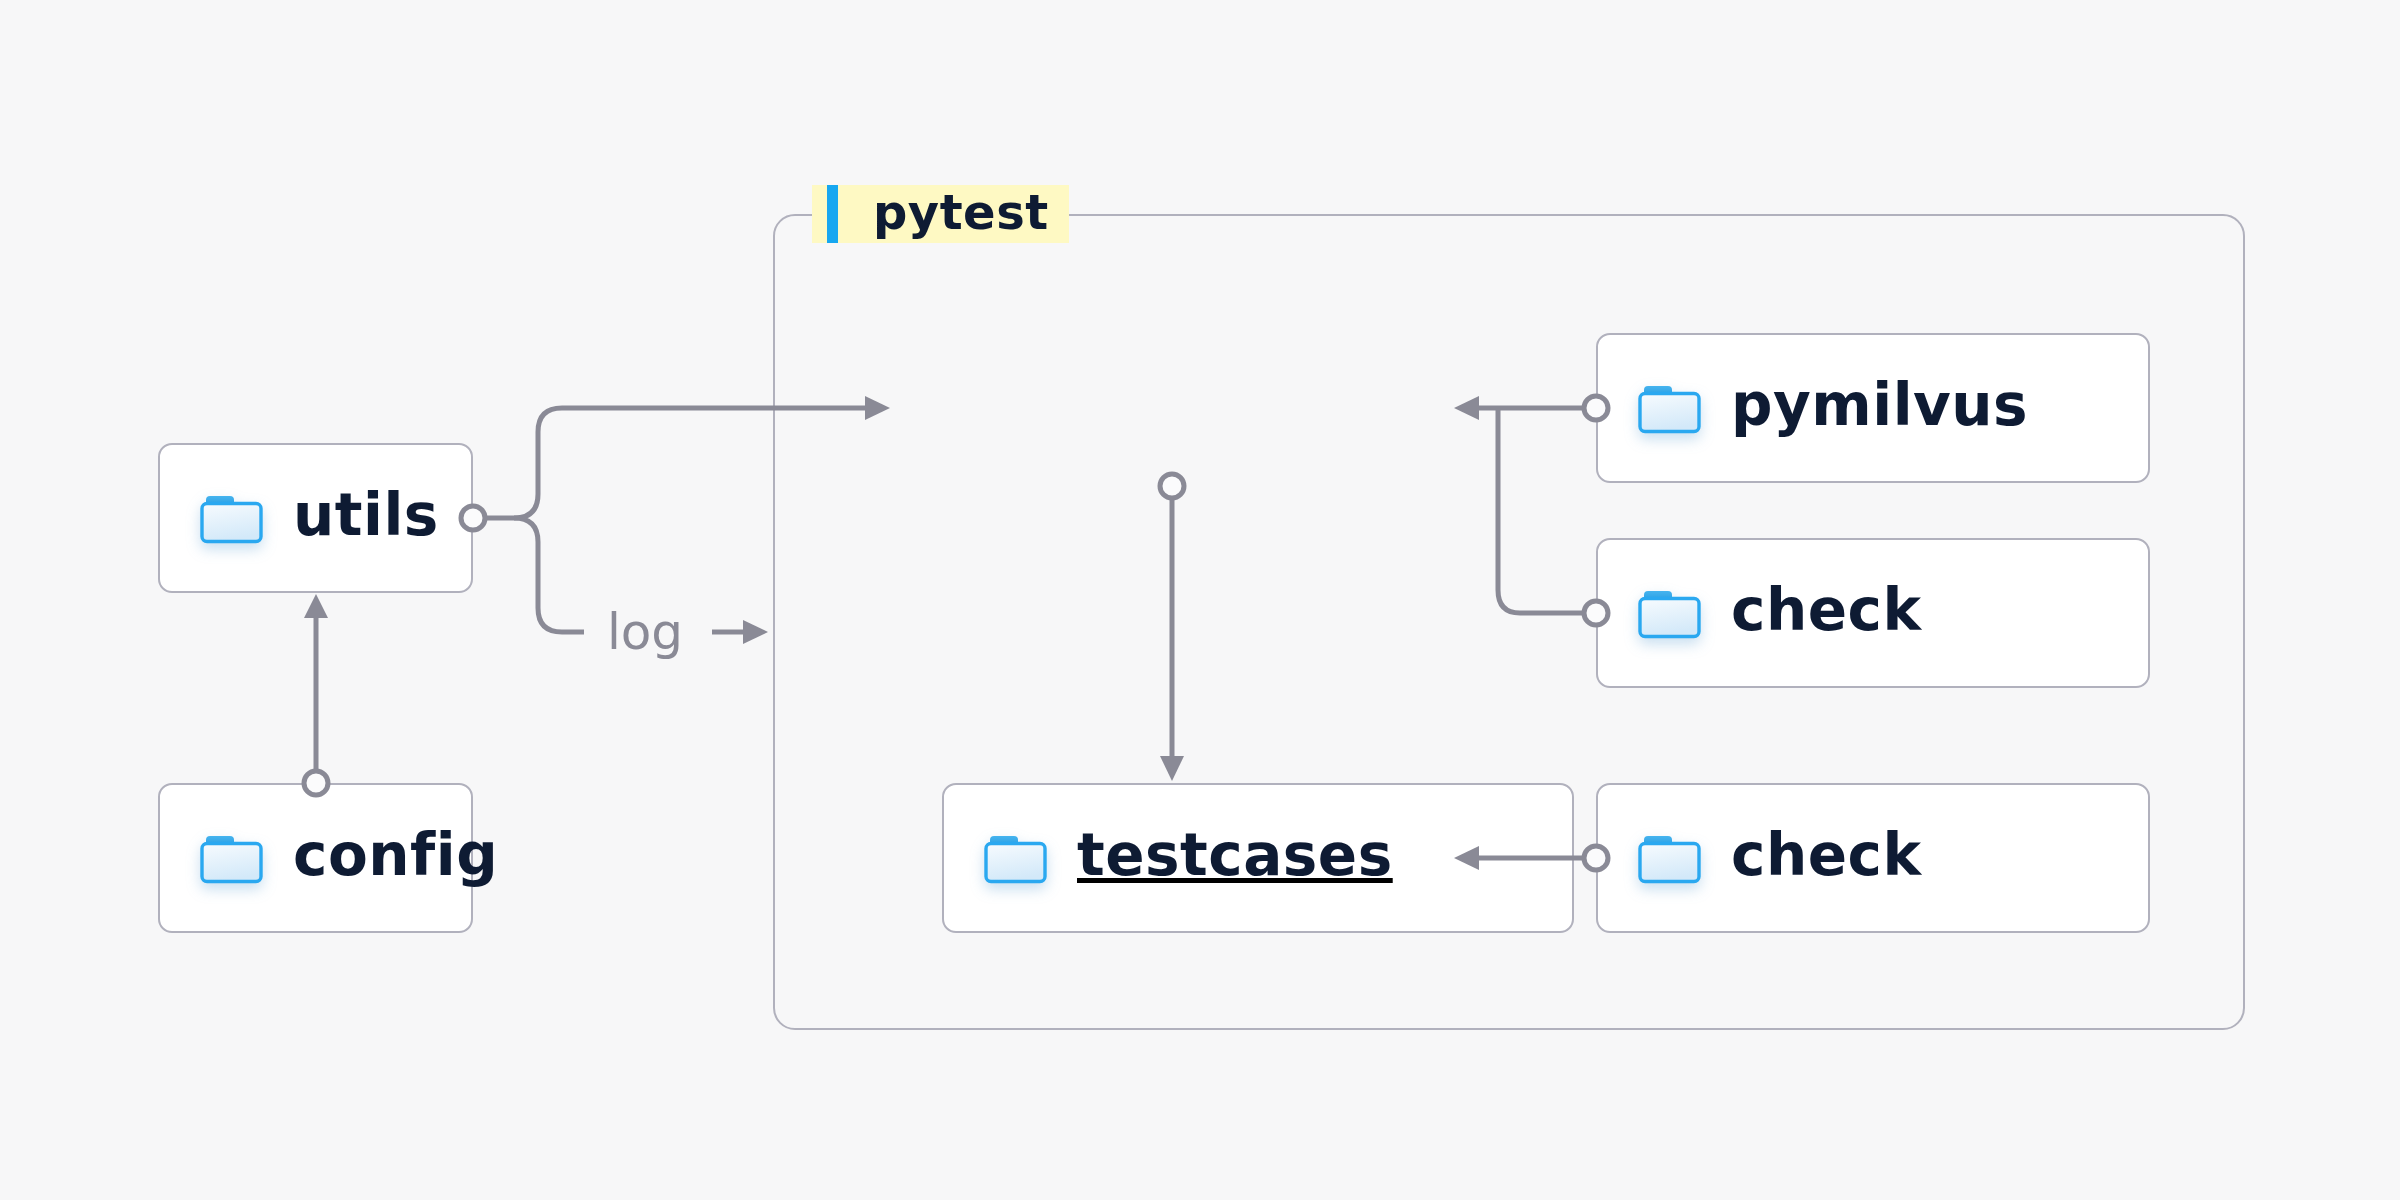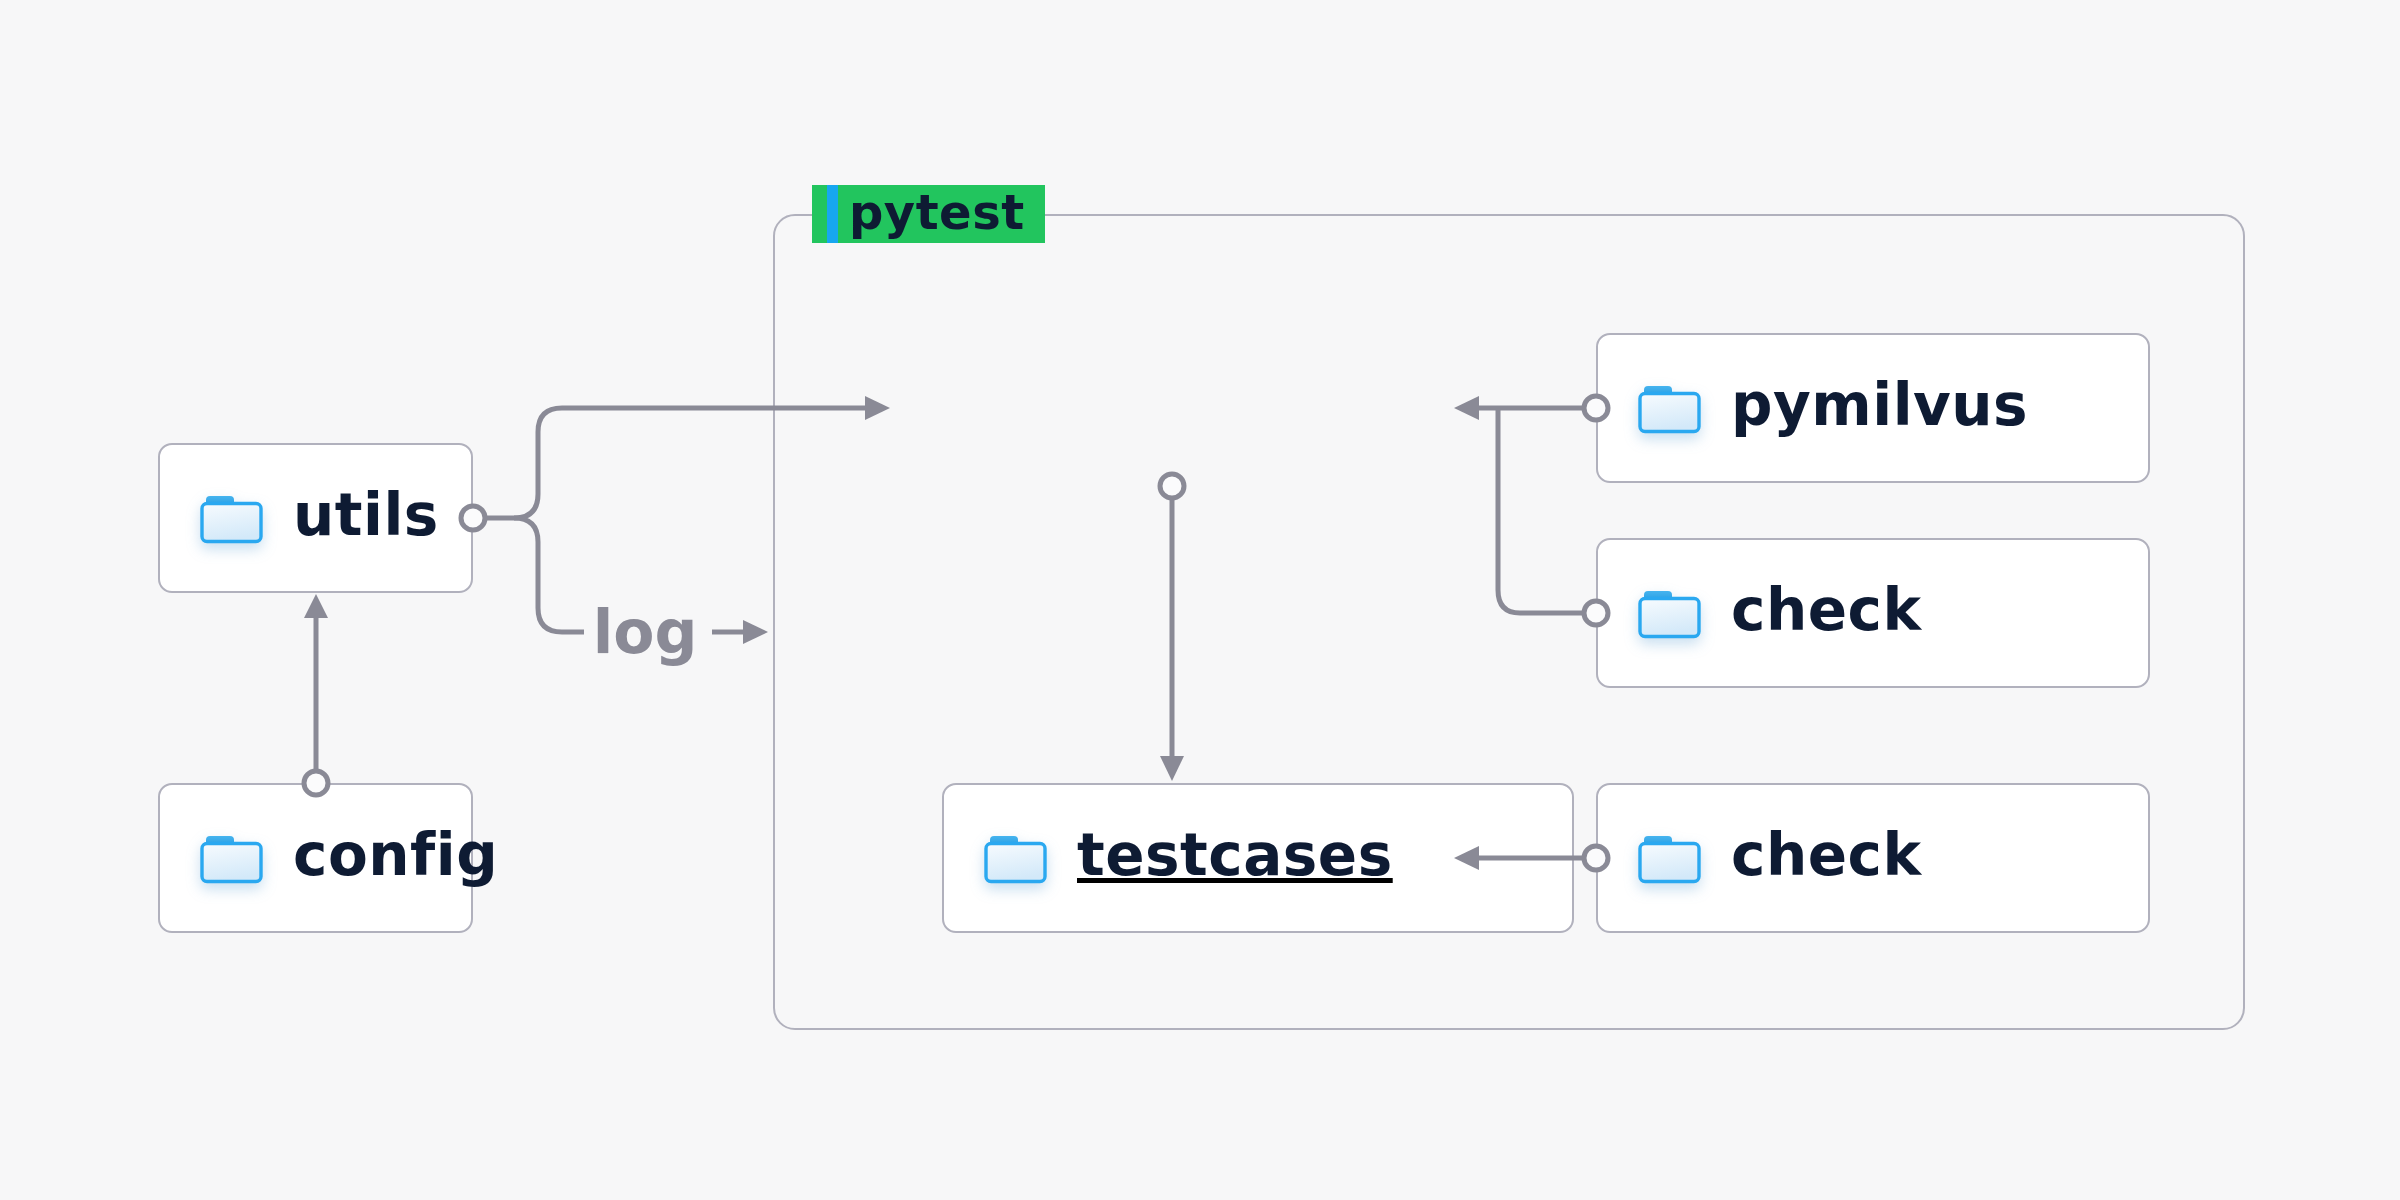--- a/index.html
+++ b/index.html
@@ -22,23 +22,23 @@
     border-radius: 22px;
     background: transparent;
     box-sizing: border-box;
   }
   .group-label {
     position: absolute;
     left: 812px; top: 185px;
     height: 58px;
     display: flex;
     align-items: center;
-    gap: 11px;
+    gap: 35px;
     padding: 0 20px 0 15px;
-    background: #22c55e;
+    background: #fef9c3;
     z-index: 5;
   }
   .group-label .accent-bar {
     width: 11px; height: 58px;
     background: #17a7f0;
   }
   .group-label .group-title {
     font-size: 48px;
     font-weight: bold;
     color: #0e1b33;
@@ -92,22 +92,22 @@
   .edge-head { fill: #8a8a96; stroke: none; }
   .edge-port { stroke: #8a8a96; stroke-width: 5; fill: #fbfbfc; }
 
   
   .edge-label {
     position: absolute;
     left: 583px; top: 596px;
     width: 124px; height: 72px;
     line-height: 72px;
     text-align: center;
-    font-size: 60px;
-    font-weight: bold;
+    font-size: 50px;
+    font-weight: normal;
     color: #8a8a96;
     z-index: 11;
   }
 </style>
 </head>
 <body>
 
 <svg width="0" height="0" style="position:absolute" aria-hidden="true">
   <defs>
     <linearGradient id="folderFill" x1="0" y1="0" x2="0.25" y2="1">

